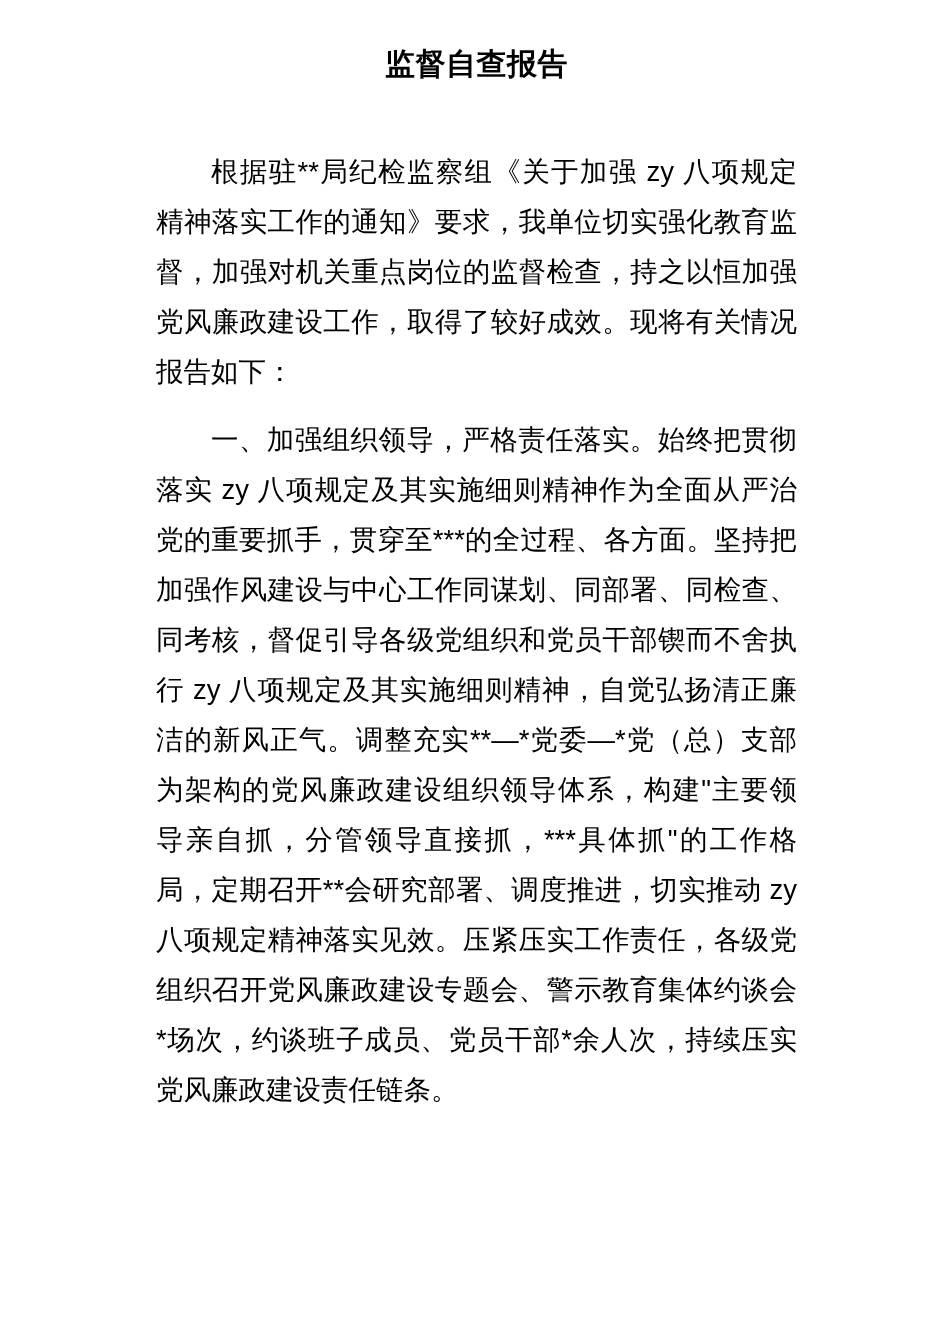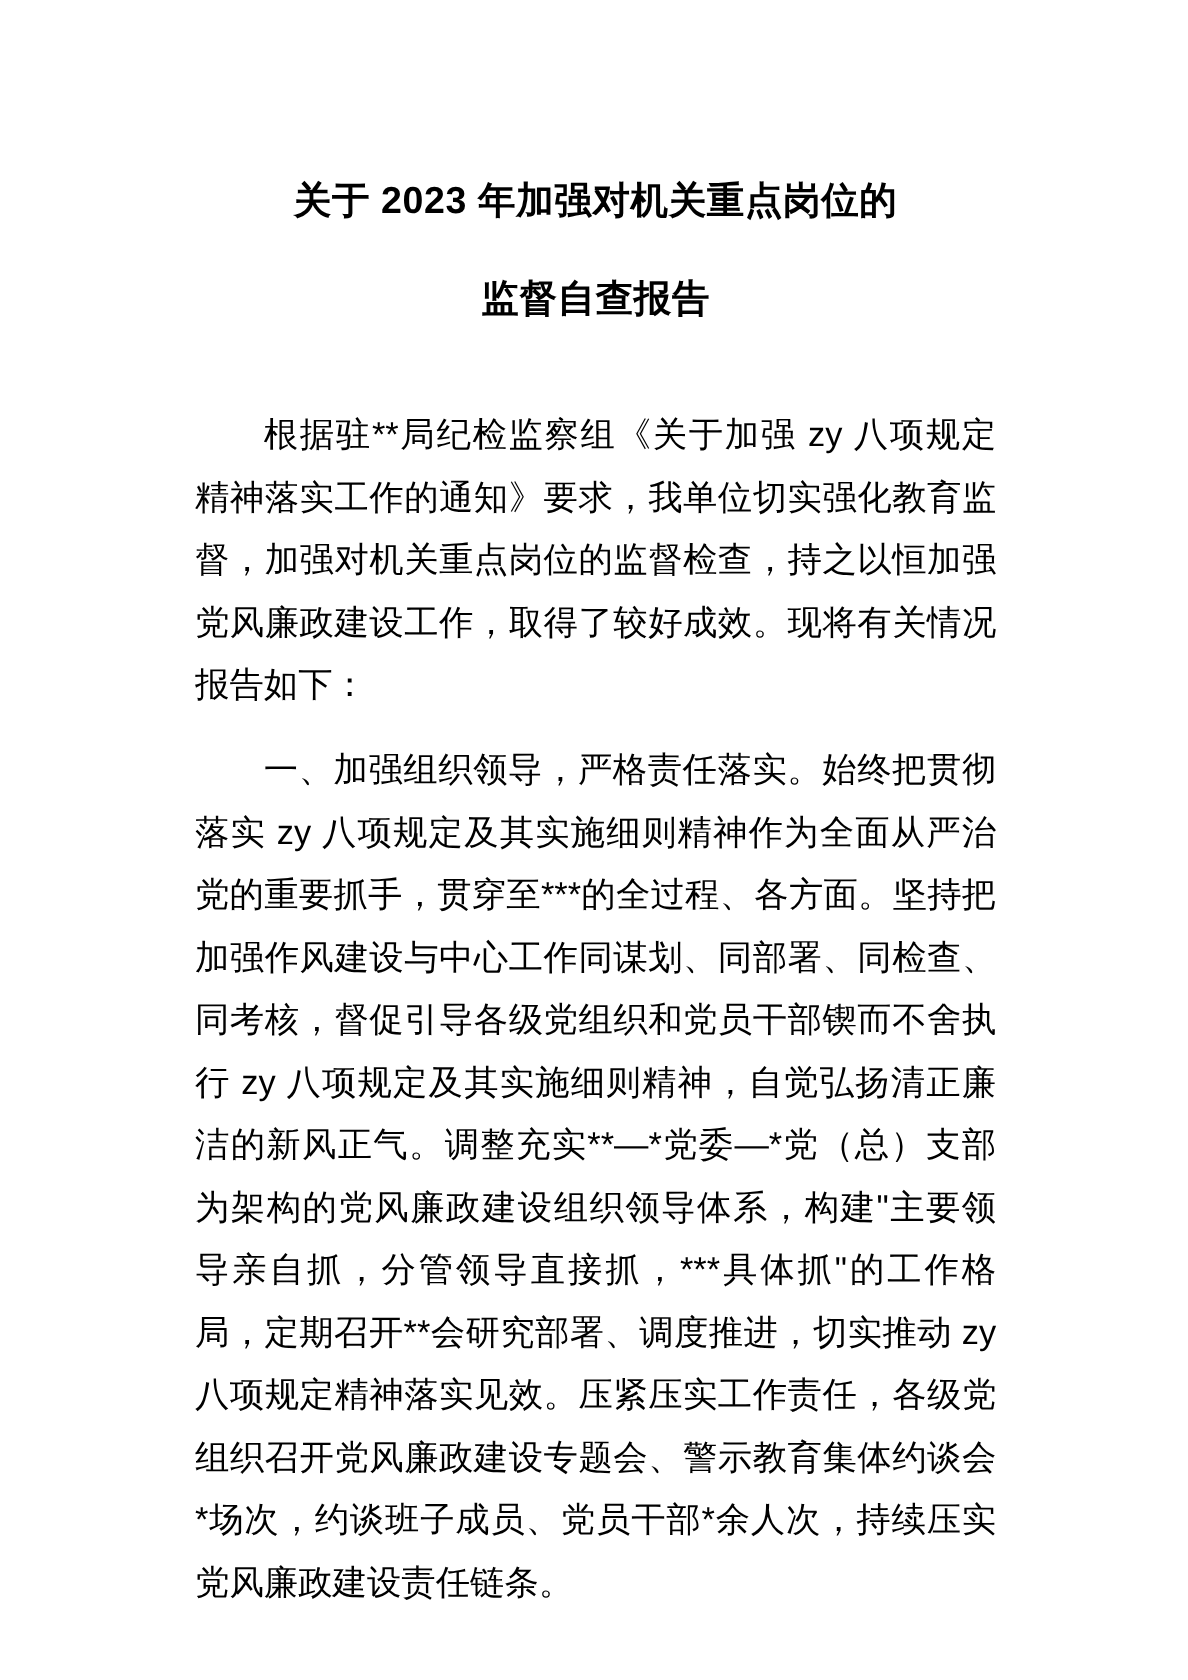--- a/index.html
+++ b/index.html
@@ -53,21 +53,20 @@
   }
   .para.indent {
     text-indent: 2em;
   }
 </style>
 </head>
 <body>
 
 <div class="page">
 
-  <div class="doc-title title-line-1">关于 2023 年加强对机关重点岗位的</div>
 
   <div class="doc-title title-line-2">监督自查报告</div>
 
   <div class="body-block">
     <p class="para indent">根据驻**局纪检监察组《关于加强 zy 八项规定精神落实工作的通知》要求，我单位切实强化教育监督，加强对机关重点岗位的监督检查，持之以恒加强党风廉政建设工作，取得了较好成效。现将有关情况报告如下：</p>
 
     <p class="para indent">一、加强组织领导，严格责任落实。始终把贯彻落实 zy 八项规定及其实施细则精神作为全面从严治党的重要抓手，贯穿至***的全过程、各方面。坚持把加强作风建设与中心工作同谋划、同部署、同检查、同考核，督促引导各级党组织和党员干部锲而不舍执行 zy 八项规定及其实施细则精神，自觉弘扬清正廉洁的新风正气。调整充实**—*党委—*党（总）支部为架构的党风廉政建设组织领导体系，构建"主要领导亲自抓，分管领导直接抓，***具体抓"的工作格局，定期召开**会研究部署、调度推进，切实推动 zy 八项规定精神落实见效。压紧压实工作责任，各级党组织召开党风廉政建设专题会、警示教育集体约谈会*场次，约谈班子成员、党员干部*余人次，持续压实党风廉政建设责任链条。</p>
 
   </div>
 

